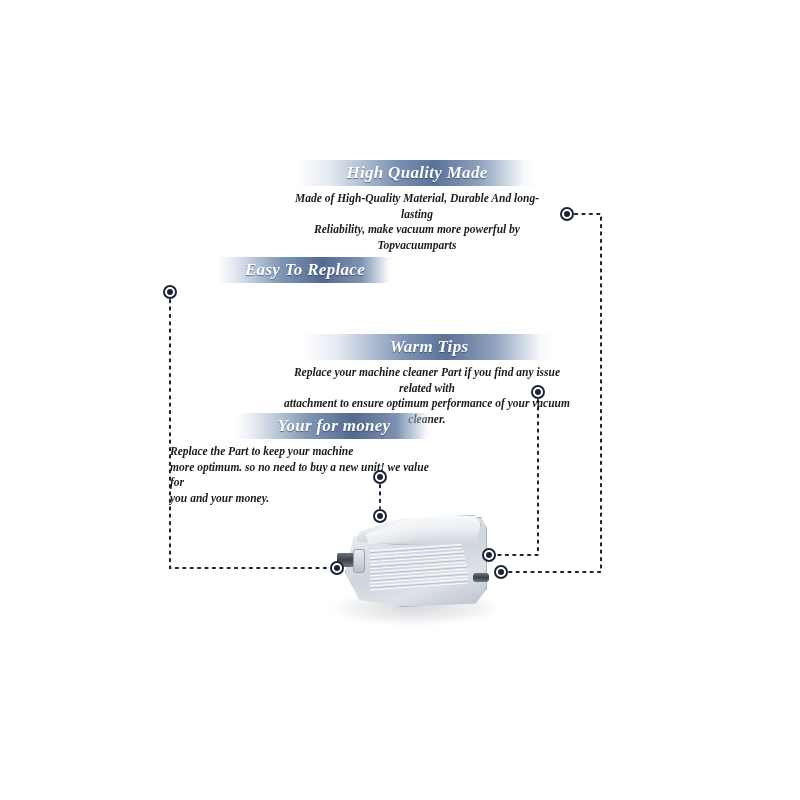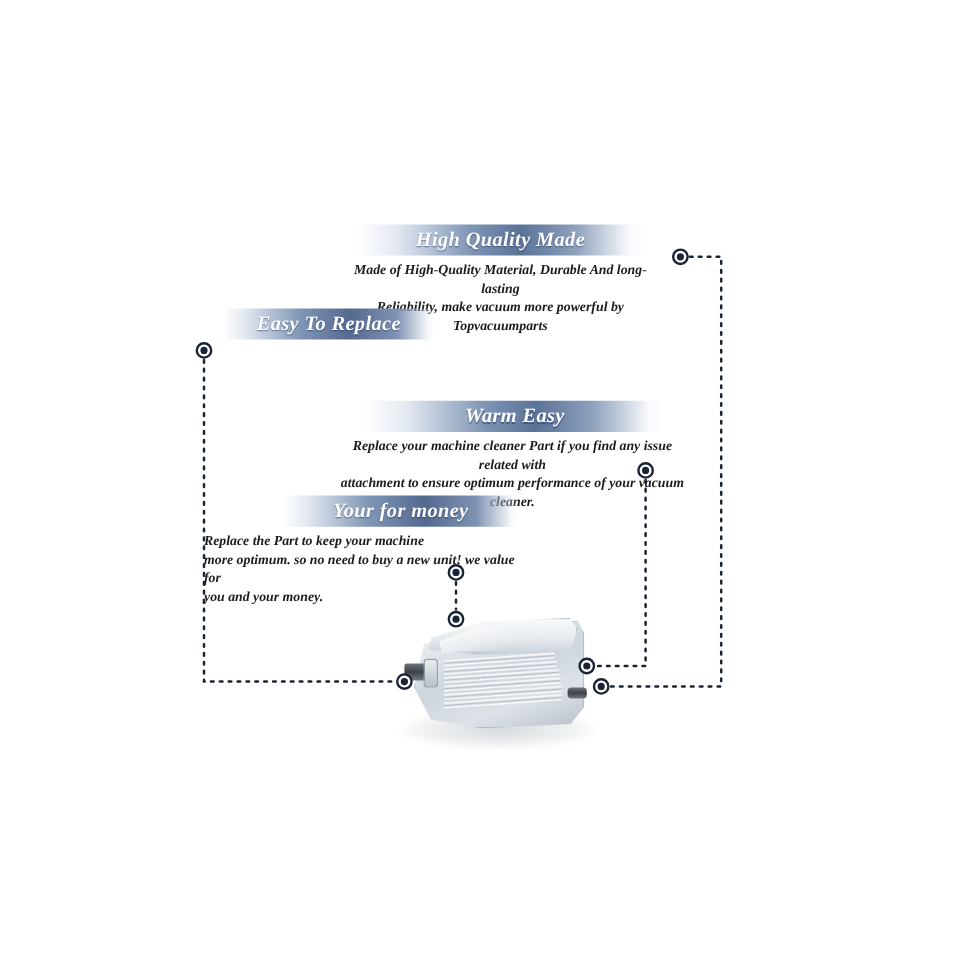--- a/index.html
+++ b/index.html
@@ -149,40 +149,40 @@
 
     <div class="nozzle" style="left:12px;top:48px;width:20px;height:14px;"></div>
     <div class="cap" style="left:28px;top:44px;width:10px;height:22px;"></div>
 
     <div class="nozzle" style="left:148px;top:68px;width:16px;height:9px;border-radius:3px;"></div>
 
     <div class="gloss" style="left:30px;top:14px;width:110px;height:26px;
                 clip-path:polygon(10% 60%, 42% 8%, 90% 0%, 96% 36%, 50% 86%, 12% 96%);"></div>
   </div>
 
-  <div class="feature" style="left:296px;top:187px;width:242px;">
+  <div class="feature" style="left:296px;top:160px;width:242px;">
     <div class="bar">
       <div class="barfill g-center"></div>
       <div class="bartext">High Quality Made</div>
     </div>
     <div class="body center" style="width:268px;margin-left:-13px;">Made of  High-Quality Material, Durable And long-lasting
 Reliability, make vacuum more powerful by Topvacuumparts</div>
   </div>
 
-  <div class="feature" style="left:186px;top:257px;width:176px;">
+  <div class="feature" style="left:217px;top:257px;width:176px;">
     <div class="bar">
       <div class="barfill g-left"></div>
       <div class="bartext">Easy To Replace</div>
     </div>
   </div>
 
   <div class="feature" style="left:303px;top:334px;width:252px;">
     <div class="bar">
       <div class="barfill g-center"></div>
-      <div class="bartext">Warm Easy</div>
+      <div class="bartext">Warm Tips</div>
     </div>
     <div class="body center" style="width:296px;margin-left:-24px;">Replace your machine cleaner Part if you find any issue related with
 attachment to ensure optimum performance of your vacuum cleaner.</div>
   </div>
 
   <div class="feature" style="left:236px;top:413px;width:196px;">
     <div class="bar">
       <div class="barfill g-left"></div>
       <div class="bartext">Your for money</div>
     </div>

